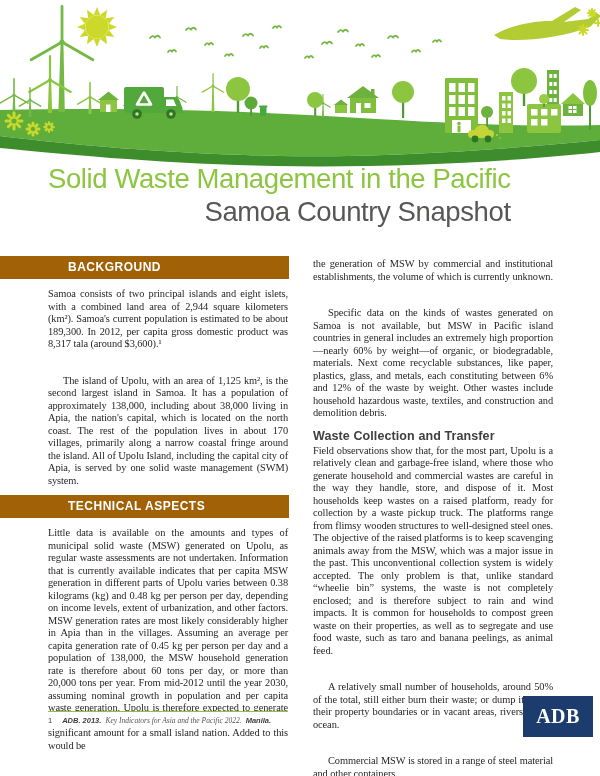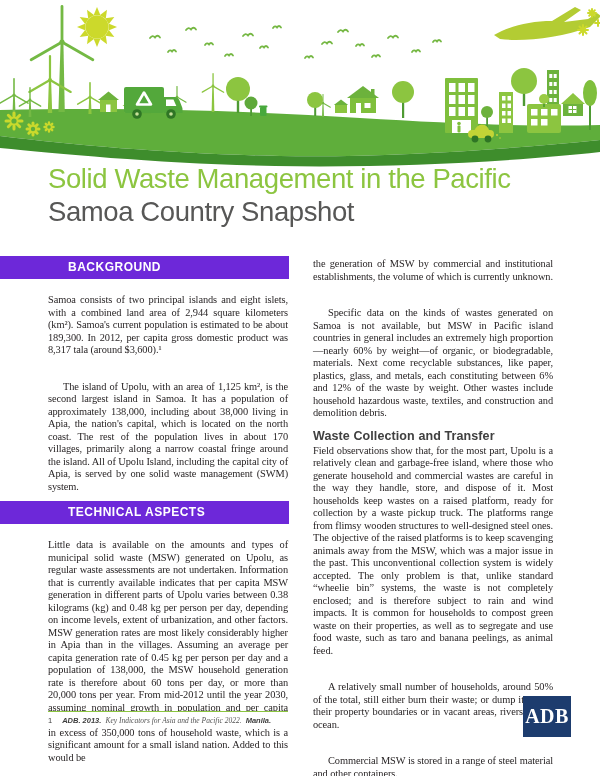--- a/index.html
+++ b/index.html
@@ -4,42 +4,42 @@
 <style>
   html,body { margin:0; padding:0; background:#ffffff; }
   .page {
     position:relative; width:600px; height:776px; background:#ffffff;
     overflow:hidden; font-family:"Liberation Serif", serif;
   }
   .hdr { position:absolute; left:0; top:0; }
   .title {
     position:absolute; left:48px; top:162px;
     font-family:"Liberation Sans", sans-serif;
-    font-size:27.5px; line-height:33px; font-weight:400; letter-spacing:-0.4px;
+    font-size:27.5px; line-height:33px; font-weight:400; letter-spacing:-0.4px;text-align:right;
   }
   .title .l1 { color:#8CC540; }
   .title .l2 { color:#575756; }
 
   .col-left  { position:absolute; left:0;    top:256px; width:289px; }
   .col-right { position:absolute; left:313px; top:256px; width:240px; }
 
   .bar {
-    height:23px; background:#6d28d9; color:#ffffff;
+    height:23px; background:#a16207; color:#ffffff;
     font-family:"Liberation Sans", sans-serif; font-weight:700;
     font-size:12px; line-height:23px; letter-spacing:0.5px;
     padding-left:68px; box-sizing:border-box;
   }
   .bar2 { margin-top:8px; }
   .body { margin:0 1px 0 48px; }
 
   p {
     margin:0; font-size:10.4px; line-height:12.5px; letter-spacing:-0.1px;
     text-align:justify; color:#231F20;
   }
-  .body p:first-child, .col-right p:first-child { margin-top:15px; }
+  .body p:first-child, .col-right p:first-child { margin-top:9px; }
   .col-right p:first-child { margin-top:2px; }
   .sp  { margin-top:24px; }
   .ind { text-indent:15px; }
   .tp3 { margin-top:6px; }
 
   h3.sub {
     font-family:"Liberation Sans", sans-serif; font-weight:700;
     font-size:12.5px; color:#404040; margin:9px 0 2px 0; letter-spacing:0.1px;
   }
 
@@ -47,21 +47,21 @@
     position:absolute; left:48px; top:711px; width:240px; z-index:5;
     background:#ffffff; border-top:1.5px solid #8CC540; padding-top:4px;
     font-family:"Liberation Sans", sans-serif; font-size:7.5px; color:#3d3d3d;
     display:flex; gap:10px; line-height:10px;
   }
   .fnote .b { font-weight:700; }
   .fnote .i { font-style:italic; font-family:"Liberation Serif", serif; color:#555; }
   .fnote .txt span { margin-right:2px;font-style:italic; }
 
   .adb {
-    position:absolute; left:523px; top:696px; width:48px; height:41px; z-index:6;
+    position:absolute; left:523px; top:696px; width:70px; height:41px; z-index:6;
     background:#1D3C6E; color:#ffffff;
     font-family:"Liberation Serif", serif; font-weight:700; font-size:20px;
     letter-spacing:0.5px; display:flex; align-items:center; justify-content:center;
   }
 </style>
 </head>
 <body>
 
 <div class="page">
 

